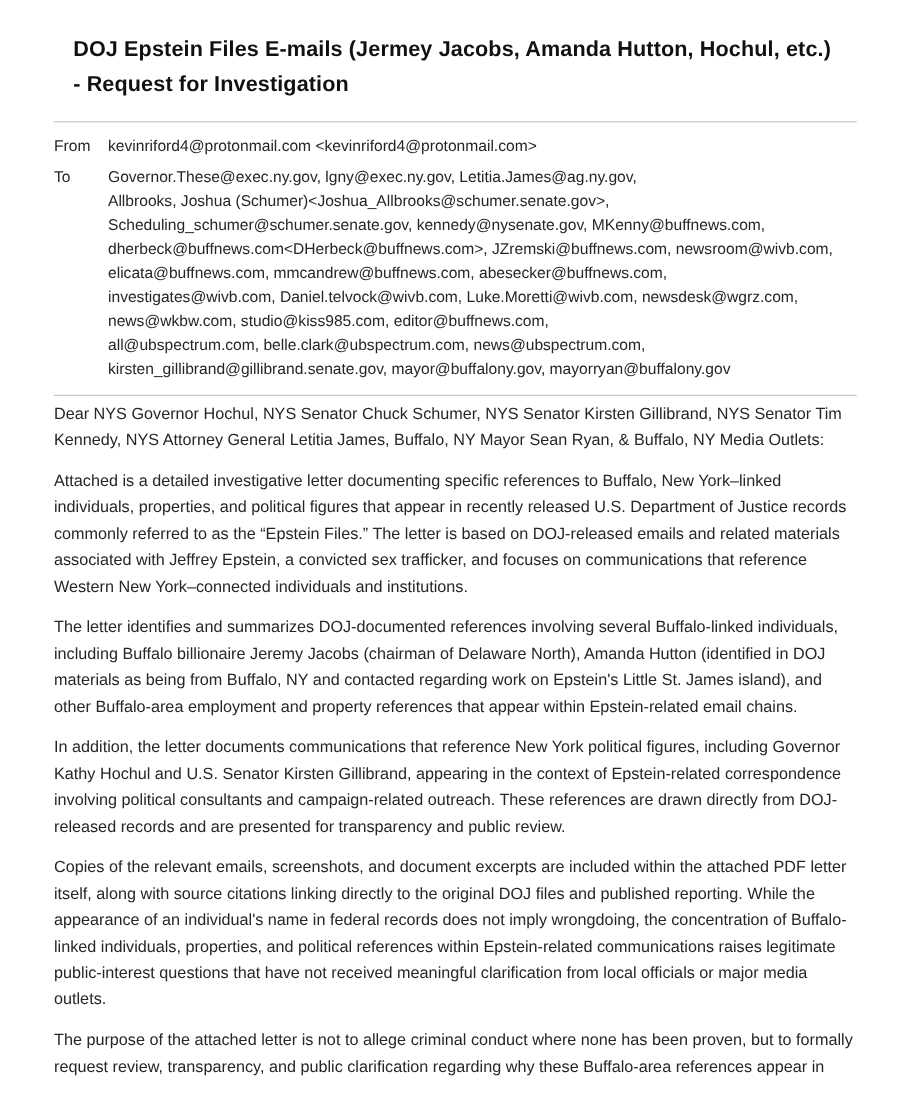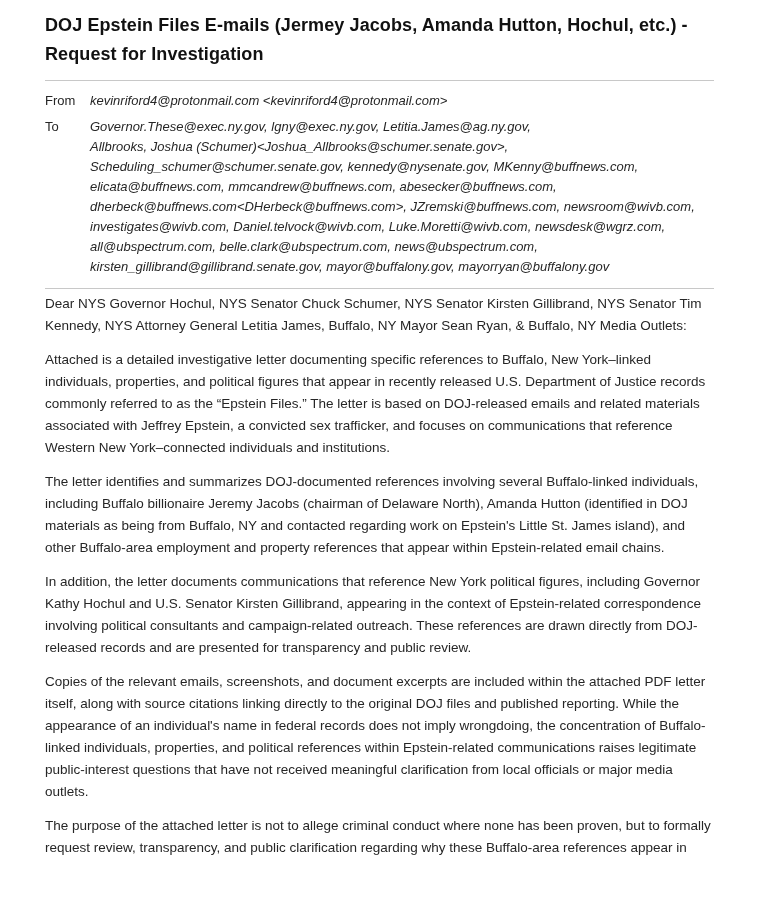--- a/index.html
+++ b/index.html
@@ -7,21 +7,21 @@
     width: 757px;
     height: 915px;
     background: #ffffff;
     font-family: "Liberation Sans", sans-serif;
     color: #242424;
     overflow: hidden;
   }
   .page { padding: 11px 43px 0 45px; }
 
   .subject {
-    margin: 0;
+    margin: 16px;
     font-size: 18px;
     font-weight: 700;
     line-height: 29px;
     color: #111111;
     max-width: 700px;
     letter-spacing: 0.1px;
   }
 
   .divider {
     border: none;
@@ -37,21 +37,21 @@
     line-height: 20px;
     color: #262626;
   }
   .hdr-row {
     display: grid;
     grid-template-columns: 45px 1fr;
     margin-bottom: 6px;
   }
   .hdr-row:last-child { margin-bottom: 0; }
   .hdr-label { color: #262626; }
-  .hdr-value { word-wrap: break-word; font-style: italic; }
+  .hdr-value { word-wrap: break-word; }
 
   .body-text {
     padding-top: 4px;
     font-size: 13.5px;
     line-height: 22px;
     color: #262626;
     max-width: 670px;
   }
   .body-text p { margin: 0 0 12px 0; }
 </style>
@@ -70,23 +70,24 @@
       <div class="hdr-label">From</div>
       <div class="hdr-value">kevinriford4@protonmail.com &lt;kevinriford4@protonmail.com&gt;</div>
     </div>
 
     <div class="hdr-row">
       <div class="hdr-label">To</div>
       <div class="hdr-value">
         <div>Governor.These@exec.ny.gov, lgny@exec.ny.gov, Letitia.James@ag.ny.gov,</div>
         <div>Allbrooks, Joshua (Schumer)&lt;Joshua_Allbrooks@schumer.senate.gov&gt;,</div>
         <div>Scheduling_schumer@schumer.senate.gov, kennedy@nysenate.gov, MKenny@buffnews.com,</div>
+        <div>dherbeck@buffnews.com&lt;DHerbeck@buffnews.com&gt;, JZremski@buffnews.com, newsroom@wivb.com,</div>
         <div>elicata@buffnews.com, mmcandrew@buffnews.com, abesecker@buffnews.com,</div>
-        <div>dherbeck@buffnews.com&lt;DHerbeck@buffnews.com&gt;, JZremski@buffnews.com, newsroom@wivb.com,</div>
         <div>investigates@wivb.com, Daniel.telvock@wivb.com, Luke.Moretti@wivb.com, newsdesk@wgrz.com,</div>
+        <div>news@wkbw.com, studio@kiss985.com, editor@buffnews.com,</div>
         <div>all@ubspectrum.com, belle.clark@ubspectrum.com, news@ubspectrum.com,</div>
         <div>kirsten_gillibrand@gillibrand.senate.gov, mayor@buffalony.gov, mayorryan@buffalony.gov</div>
       </div>
     </div>
 
 
   </div>
 
   <hr class="divider bottom">
 

